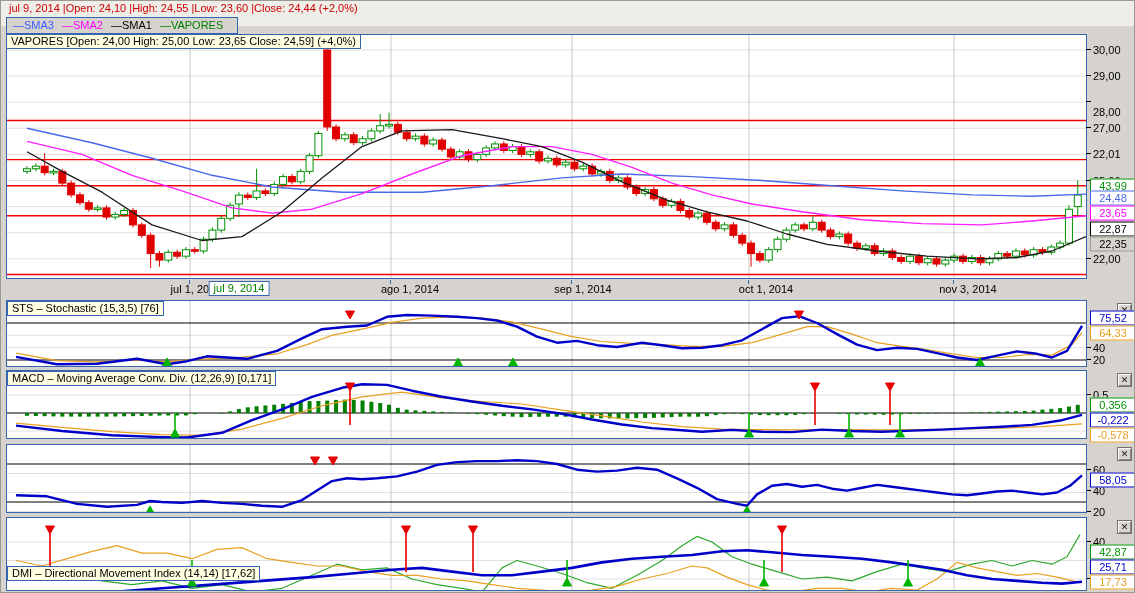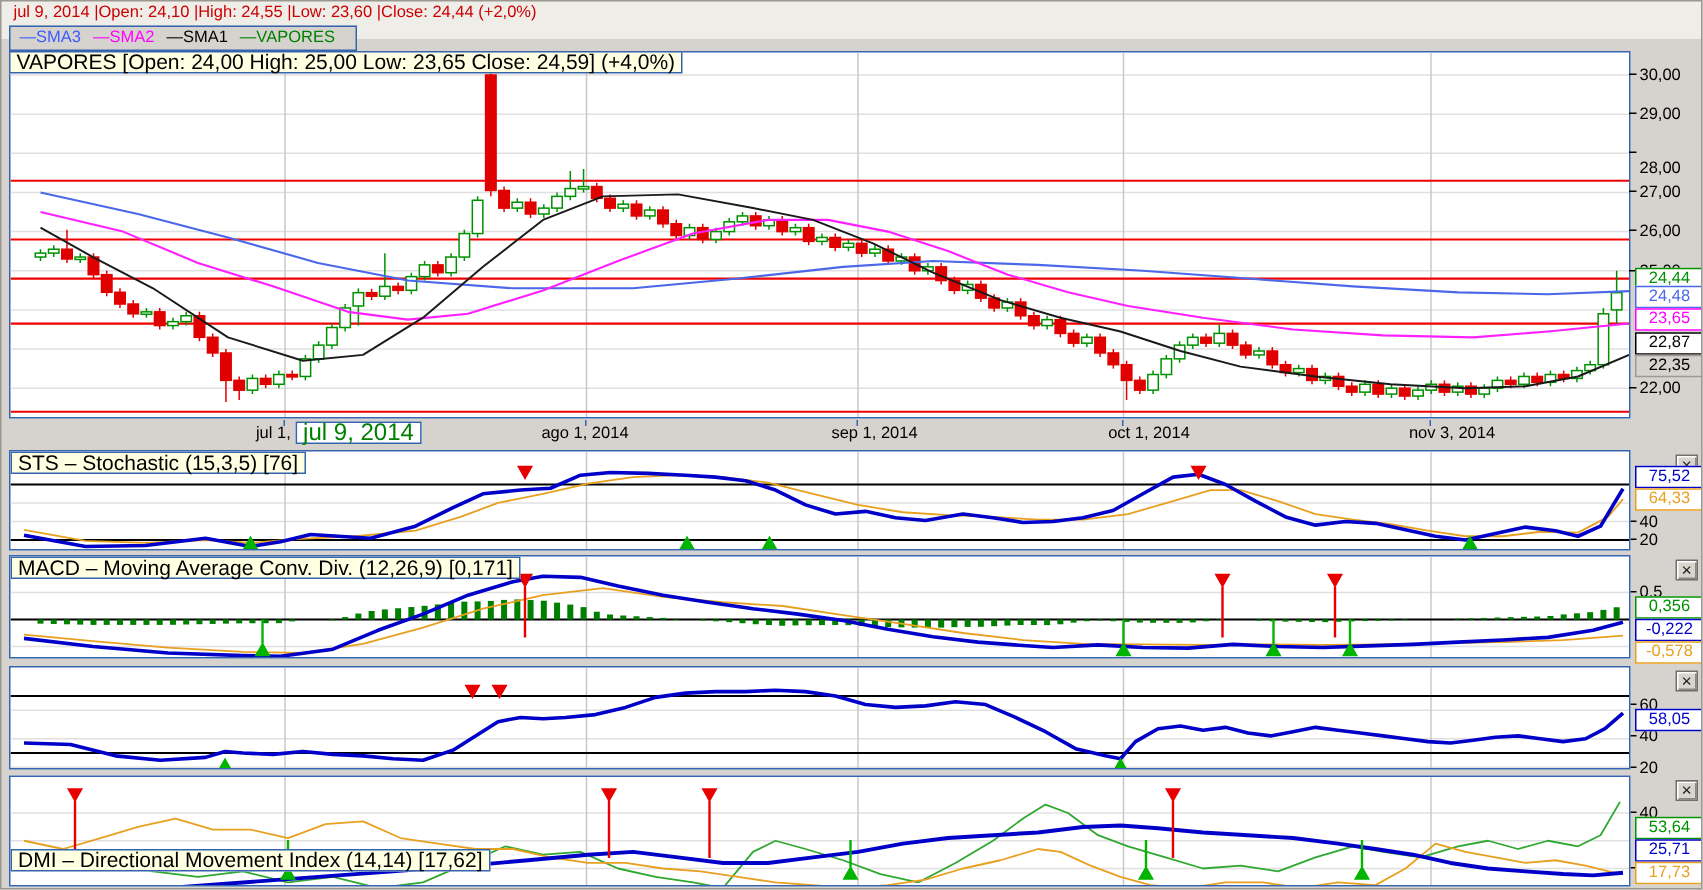--- a/index.html
+++ b/index.html
@@ -16,37 +16,37 @@
   }
   .legendbox{
     position:absolute; left:5px; top:16px; height:15px;
     border:1px solid #3565B0; background:#D6D3CE;
     font-size:11px; font-weight:normal; line-height:14px;
     padding:0 6px; white-space:nowrap;
   }
   .legendbox .li{margin-right:8px;}
   .infolabel{
     position:absolute; background:#FFFFE1; border:1px solid #3565B0;
-    font-size:14px; line-height:13px; padding:0 4px; white-space:nowrap;
+    font-size:11px; line-height:13px; padding:0 4px; white-space:nowrap;
     color:#000; z-index:30;
   }
   svg.panel{
     position:absolute; left:5px; background:#FFFFFF;
     border:1px solid #3565B0;
   }
   .xaxis{
     position:absolute; left:5px; top:279px; width:1081px; height:18px;
     background:#D6D3CE; font-size:11px; color:#000;
   }
   .xaxis .dlabel{position:absolute; top:3px; transform:translateX(-50%); white-space:nowrap;margin-left:12px;}
   .xaxis .tick{position:absolute; top:0; width:1px; height:4px; background:#3565B0;}
   .seldate{
     position:absolute; top:1px; transform:translateX(-50%);
     border:1px solid #3565B0; background:#FFFFFF; color:#008000;
-    font-size:16px; line-height:13px; padding:0 4px; white-space:nowrap;
+    font-size:11px; line-height:13px; padding:0 4px; white-space:nowrap;
   }
   .ytick{
     position:absolute; left:1092px; font-size:11px; color:#000;
     transform:translateY(-50%); white-space:nowrap;
   }
   .ydash{position:absolute; left:1085px; width:5px; height:1px; background:#000;}
   .vbox{
     position:absolute; left:1089px; width:44px; height:13px;
     background:#FFFFFF; font-size:11px; line-height:13px; text-align:center;
     transform:translateY(-50%); white-space:nowrap; z-index:5;
@@ -338,47 +338,47 @@
       <path d="M20.0,116.8 L55.0,136.4 L95.0,157.2 L145.0,189.9 L195.0,205.5 L235.0,201.6 L275.0,176.8 L315.0,142.9 L355.0,111.6 L395.0,95.9 L445.0,94.6 L495.0,103.7 L535.0,111.6 L575.0,127.2 L615.0,146.8 L660.0,165.1 L700.0,176.8 L740.0,186.0 L780.0,199.0 L820.0,209.4 L870.0,216.0 L920.0,221.2 L970.0,223.8 L1010.0,222.5 L1045.0,216.0 L1079.0,201.6 " fill="none" stroke="#1A1A1A" stroke-width="1.3" stroke-linejoin="round"></path>
     </svg>
 
   <div class="xaxis" id="xaxis">
       <div class="tick" style="left: 183px;"></div>
       <div class="tick" style="left: 384px;"></div>
       <div class="tick" style="left: 565px;"></div>
       <div class="tick" style="left: 742px;"></div>
       <div class="tick" style="left: 947px;"></div>
       <div class="dlabel" style="left: 178px;">jul 1, 2014</div>
-      <div class="dlabel" style="left: 372px;">ago 1, 2014</div>
+      <div class="dlabel" style="left: 392px;">ago 1, 2014</div>
       <div class="dlabel" style="left: 565px;">sep 1, 2014</div>
       <div class="dlabel" style="left: 748px;">oct 1, 2014</div>
       <div class="dlabel" style="left: 950px;">nov 3, 2014</div>
       <div class="seldate" style="left: 233px;">jul 9, 2014</div>
     </div>
 
   <div class="infolabel" style="left:6px; top:300px;">STS – Stochastic (15,3,5) [76]</div>
   <div class="infolabel" style="left:6px; top:370px;">MACD – Moving Average Conv. Div. (12,26,9) [0,171]</div>
   <div class="infolabel" style="left:6px; top:517px;margin-top:48px;">DMI – Directional Movement Index (14,14) [17,62]</div>
 
   <div id="rightcol">
       <div class="ydash" style="top: 48px;"></div>
       <div class="ytick" style="top: 49px;">30,00</div>
       <div class="ydash" style="top: 74px;"></div>
       <div class="ytick" style="top: 75px;">29,00</div>
       <div class="ydash" style="top: 100px;"></div>
       <div class="ytick" style="top: 111px;">28,00</div>
       <div class="ydash" style="top: 126px;"></div>
       <div class="ytick" style="top: 127px;">27,00</div>
       <div class="ydash" style="top: 152px;"></div>
-      <div class="ytick" style="top: 153px;">26,00</div>
+      <div class="ytick" style="top: 153px;">22,01</div>
       <div class="ydash" style="top: 179px;"></div>
       <div class="ytick" style="top: 180px;">25,00</div>
       <div class="ydash" style="top: 257px;"></div>
       <div class="ytick" style="top: 258px;">22,00</div>
-      <div class="vbox" style="top: 185px; border: 1px solid rgb(0, 145, 0); color: rgb(0, 145, 0); background: rgb(255, 255, 255);">24,44</div>
+      <div class="vbox" style="top: 185px; border: 1px solid rgb(0, 145, 0); color: rgb(0, 145, 0); background: rgb(255, 255, 255);">43,99</div>
       <div class="vbox" style="top: 197px; border: 1px solid rgb(74, 104, 232); color: rgb(74, 104, 232); background: rgb(255, 255, 255);">24,48</div>
       <div class="vbox" style="top: 212px; border: 1px solid rgb(255, 0, 255); color: rgb(255, 0, 255); background: rgb(255, 255, 255);">23,65</div>
       <div class="vbox" style="top: 228px; border: 1px solid rgb(0, 0, 0); color: rgb(0, 0, 0); background: rgb(255, 255, 255);">22,87</div>
       <div class="vbox" style="top: 243px; border: 1px solid rgb(156, 154, 148); color: rgb(0, 0, 0); background: rgb(214, 211, 206);">22,35</div>
       <div class="ydash" style="top: 346px;"></div>
       <div class="ytick" style="top: 347px;">40</div>
       <div class="ydash" style="top: 358px;"></div>
       <div class="ytick" style="top: 359px;">20</div>
       <div class="vbox" style="top: 317px; border: 1px solid rgb(0, 0, 200); color: rgb(0, 0, 200); background: rgb(255, 255, 255);">75,52</div>
       <div class="vbox" style="top: 332px; border: 1px solid rgb(232, 160, 32); color: rgb(232, 160, 32); background: rgb(255, 255, 255);">64,33</div>
@@ -391,21 +391,21 @@
       <div class="ytick" style="top: 469px;">60</div>
       <div class="ydash" style="top: 489px;"></div>
       <div class="ytick" style="top: 490px;">40</div>
       <div class="ydash" style="top: 510px;"></div>
       <div class="ytick" style="top: 511px;">20</div>
       <div class="vbox" style="top: 479px; border: 1px solid rgb(0, 0, 200); color: rgb(0, 0, 200); background: rgb(255, 255, 255);">58,05</div>
       <div class="ydash" style="top: 540px;"></div>
       <div class="ytick" style="top: 541px;">40</div>
       <div class="ydash" style="top: 577px;"></div>
       <div class="ytick" style="top: 578px;">20</div>
-      <div class="vbox" style="top: 551px; border: 1px solid rgb(0, 145, 0); color: rgb(0, 145, 0); background: rgb(255, 255, 255);">53,64</div>
+      <div class="vbox" style="top: 551px; border: 1px solid rgb(0, 145, 0); color: rgb(0, 145, 0); background: rgb(255, 255, 255);">42,87</div>
       <div class="vbox" style="top: 566px; border: 1px solid rgb(0, 0, 200); color: rgb(0, 0, 200); background: rgb(255, 255, 255);">25,71</div>
       <div class="vbox" style="top: 581px; border: 1px solid rgb(232, 160, 32); color: rgb(232, 160, 32); background: rgb(255, 255, 255);">17,73</div>
     </div>
   <div id="buttons">
       <button class="closebtn" style="top: 302px;">✕</button>
       <button class="closebtn" style="top: 372px;">✕</button>
       <button class="closebtn" style="top: 446px;">✕</button>
       <button class="closebtn" style="top: 519px;">✕</button>
     </div>
 <svg class="panel" width="1079" height="65" style="top: 299px;">

